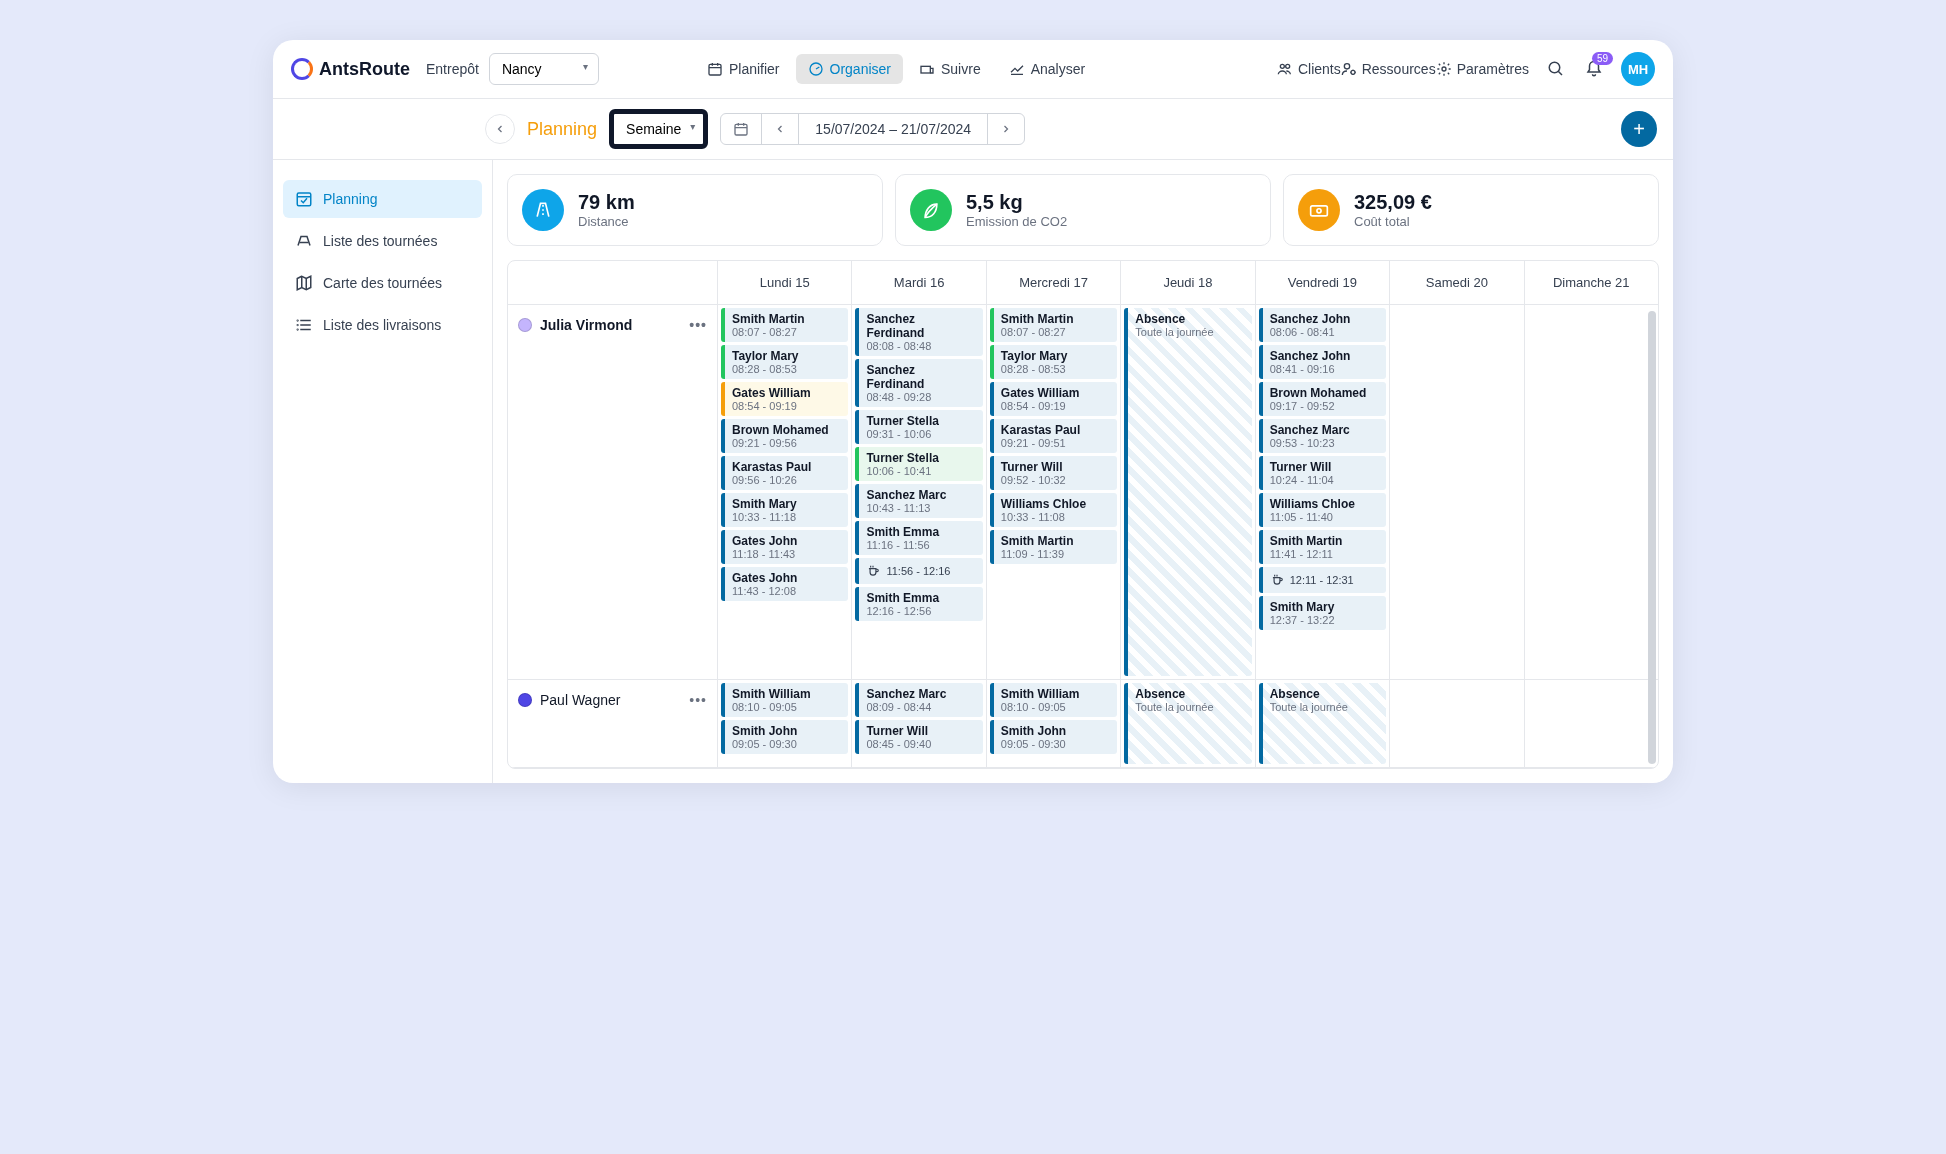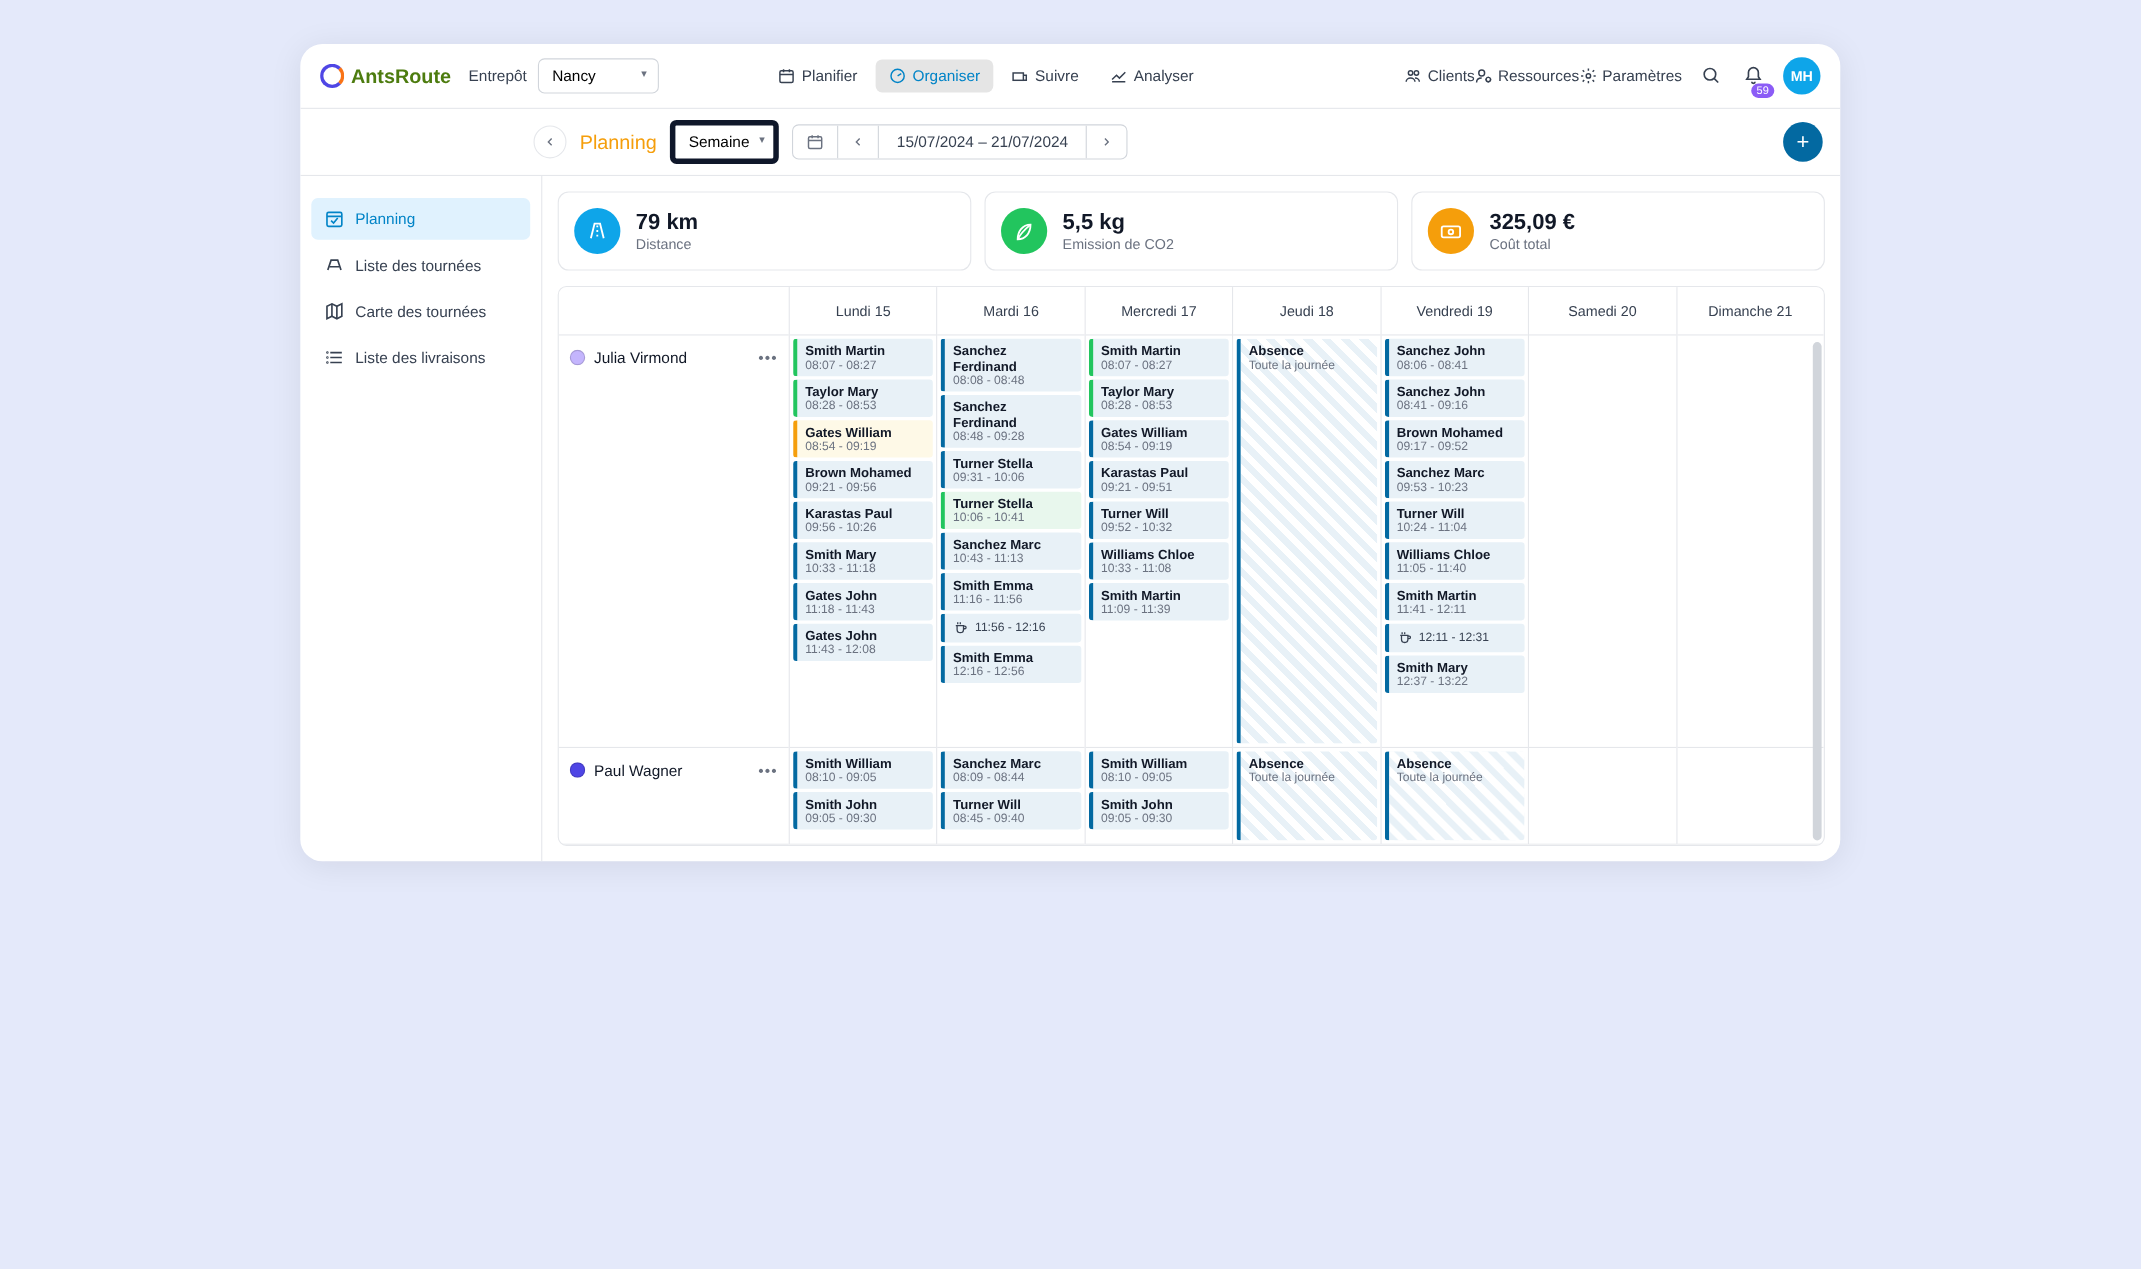--- a/index.html
+++ b/index.html
@@ -1,32 +1,32 @@
 <!DOCTYPE html>
 <html><head>
 <meta charset="utf-8">
 <style>
 * { margin: 0; padding: 0; box-sizing: border-box; font-family: -apple-system, BlinkMacSystemFont, 'Segoe UI', Arial, sans-serif; }
 body { background: #e4e9fa; padding: 40px; }
 .app-window { background: #fff; border-radius: 20px; box-shadow: 0 4px 30px rgba(0,0,0,0.08); overflow: hidden; max-width: 1400px; margin: 0 auto; }
 .topbar { display: flex; align-items: center; padding: 12px 18px; border-bottom: 1px solid #e5e7eb; gap: 16px; }
-.logo { display: flex; align-items: center; gap: 6px; font-weight: 700; font-size: 18px; color: #4d7c0f; }
+.logo { display: flex; align-items: center; gap: 6px; font-weight: 700; font-size: 18px; color: #0f172a; }
 .logo-icon { width: 22px; height: 22px; border: 3px solid #4f46e5; border-right-color: #f97316; border-radius: 50%; }
 .entrepot-group { display: flex; align-items: center; gap: 10px; }
 .entrepot-label { font-size: 14px; color: #374151; }
 .select-box { border: 1px solid #d1d5db; border-radius: 6px; padding: 7px 28px 7px 12px; font-size: 14px; background: #fff; cursor: pointer; position: relative; min-width: 110px; }
 .select-box::after { content: '▾'; position: absolute; right: 10px; color: #6b7280; font-size: 10px; }
 .topnav { display: flex; gap: 4px; margin-left: 80px; }
 .topnav-item { display: flex; gap: 6px; padding: 7px 12px; border-radius: 6px; font-size: 14px; color: #374151; cursor: pointer; }
 .topnav-item.active { background: #e5e5e5; color: #0284c7; }
 .topnav-icon { width: 16px; height: 16px; display: inline-flex; align-items: center; justify-content: center; }
 .topbar-right { margin-left: auto; display: flex; align-items: center; gap: 16px; }
 .right-link { display: flex; align-items: center; gap: 5px; font-size: 14px; color: #374151; cursor: pointer; }
 .icon-btn { width: 22px; height: 22px; display: flex; align-items: center; justify-content: center; cursor: pointer; position: relative; color: #374151; }
-.badge { position: absolute; top: -6px; right: -8px; background: #8b5cf6; color: #fff; font-size: 10px; border-radius: 10px; padding: 1px 5px; font-weight: 400; margin-top: 24px; }
+.badge { position: absolute; top: -6px; right: -8px; background: #8b5cf6; color: #fff; font-size: 10px; border-radius: 10px; padding: 1px 5px; font-weight: 400; }
 .avatar { width: 34px; height: 34px; border-radius: 50%; background: #0ea5e9; color: #fff; display: flex; align-items: center; justify-content: center; font-weight: 600; font-size: 13px; cursor: pointer; }
 .subbar { display: flex; align-items: center; padding: 10px 16px; border-bottom: 1px solid #e5e7eb; gap: 12px; position: relative; }
 .back-btn { width: 30px; height: 30px; border: 1px solid #e5e7eb; border-radius: 50%; display: flex; align-items: center; justify-content: center; cursor: pointer; margin-left: 196px; background:#fff; color:#6b7280; }
 .page-title { color: #f59e0b; font-size: 18px; font-weight: 500; }
 .range-select { border: 5px solid #0f172a; border-radius: 6px; padding: 7px 22px 7px 12px; font-size: 14px; cursor: pointer; position: relative; }
 .range-select::after { content: '▾'; position: absolute; right: 8px; color: #6b7280; font-size: 10px; }
 .date-group { display: flex; border: 1px solid #d1d5db; border-radius: 6px; overflow: hidden; }
 .date-btn { padding: 7px 12px; border-right: 1px solid #d1d5db; cursor: pointer; display: flex; align-items: center; color: #6b7280; font-size: 14px; }
 .date-btn:last-child { border-right: none; }
 .date-range { padding: 7px 16px; font-size: 14px; color: #374151; border-right: 1px solid #d1d5db; }
@@ -287,21 +287,21 @@
             </div>
             <div>
               <div class="stat-value">325,09 €</div>
               <div class="stat-label">Coût total</div>
             </div>
           </div>
         </div>
       <div class="schedule" id="schedule">
         <div class="schedule-left" id="schedule-left">
           <div class="col-header agent-header"></div>
-        <div class="agent-block" style="height: 375px;">
+        <div class="agent-block" style="height: 375px; font-weight: bold;">
               <div class="agent-name-row">
                 <span class="agent-dot" style="background:#c4b5fd"></span>
                 <span>Julia Virmond</span>
                 <span class="agent-menu">•••</span>
               </div>
             </div>
             <div class="agent-block" style="height: 88px;">
               <div class="agent-name-row">
                 <span class="agent-dot" style="background:#4f46e5"></span>
                 <span>Paul Wagner</span>

